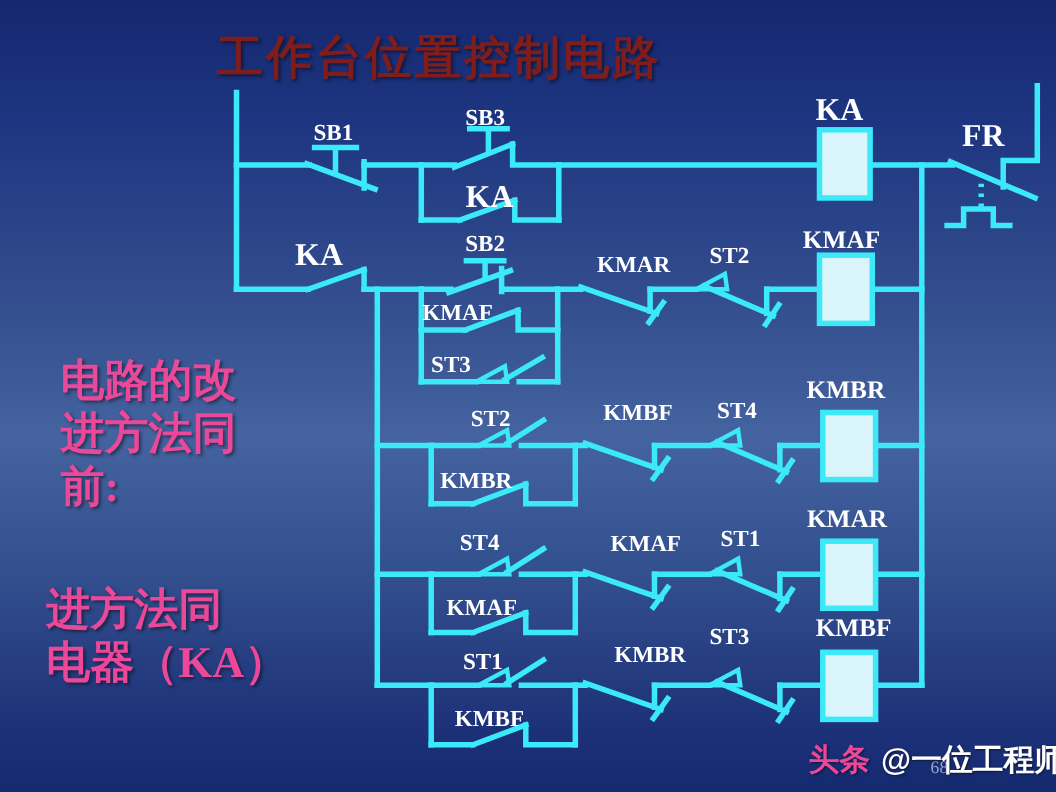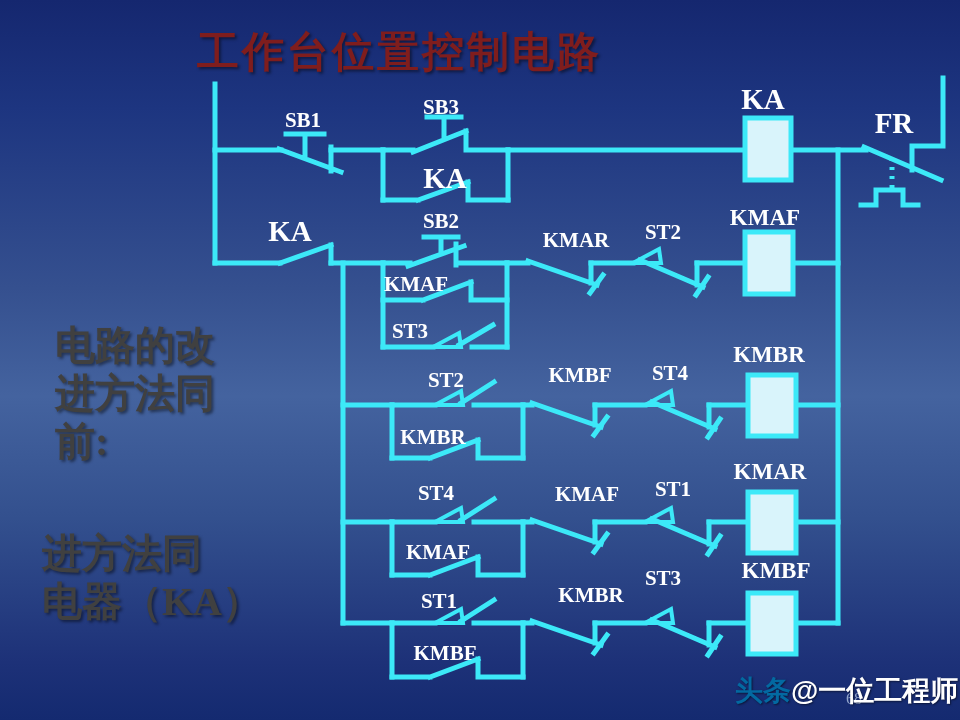--- a/index.html
+++ b/index.html
@@ -7,34 +7,34 @@
     width:960px;height:720px;overflow:hidden;position:relative;
     background:linear-gradient(180deg,#15276f 0%,#1d3580 15%,#35508f 40%,#44639f 55%,#33508e 72%,#1d3178 92%,#142a70 100%);
     font-family:"Liberation Serif","DejaVu Serif",serif;
   }
   .abs{position:absolute;}
   #title{
     left:197px;top:24px;font-size:42px;font-weight:bold;color:#7f1d1d;
     letter-spacing:3px;text-shadow:2px 2px 3px rgba(0,0,0,.45);white-space:nowrap;
   }
   .note{
-    color:#404040;font-size:40px;font-weight:bold;line-height:48px;
+    color:#ec4899;font-size:40px;font-weight:bold;line-height:48px;
     text-shadow:2px 2px 3px rgba(0,0,0,.45);white-space:nowrap;
   }
   #note1{left:55px;top:322px;}
   #note2{left:42px;top:530px;}
   #page-num{
     left:846px;top:690px;font-size:16px;color:#93a6cc;
     font-family:"Liberation Serif",serif;z-index:1;text-align:center;
   }
   #watermark{
     left:735px;top:672px;z-index:2;font-family:"Liberation Sans","DejaVu Sans",sans-serif;
     font-size:28px;font-weight:bold;white-space:nowrap;text-shadow:1px 1px 2px rgba(0,0,0,.5);
   }
-  #watermark .brand{color:#0369a1;margin-right:0;}
+  #watermark .brand{color:#ec4899;margin-right:10px;}
   #watermark .handle{color:#ffffff;}
   svg{position:absolute;left:0;top:0;z-index:1;}
   .w{fill:none;stroke:#3ce9f8;stroke-width:5;stroke-linecap:square;stroke-linejoin:miter;}
   .w4{fill:none;stroke:#3ce9f8;stroke-width:4;stroke-linecap:square;stroke-linejoin:miter;}
   .dash{fill:none;stroke:#3ce9f8;stroke-width:5;stroke-dasharray:3 6;}
   .coil{fill:#d9f4fb;stroke:#3ce9f8;stroke-width:5;}
   .lbl{fill:#ffffff;font-family:"Liberation Serif","DejaVu Serif",serif;font-weight:bold;
        text-anchor:middle;font-size:21px;}
   .lbl-big{font-size:29px;}
   .lbl-mid{font-size:23px;}

